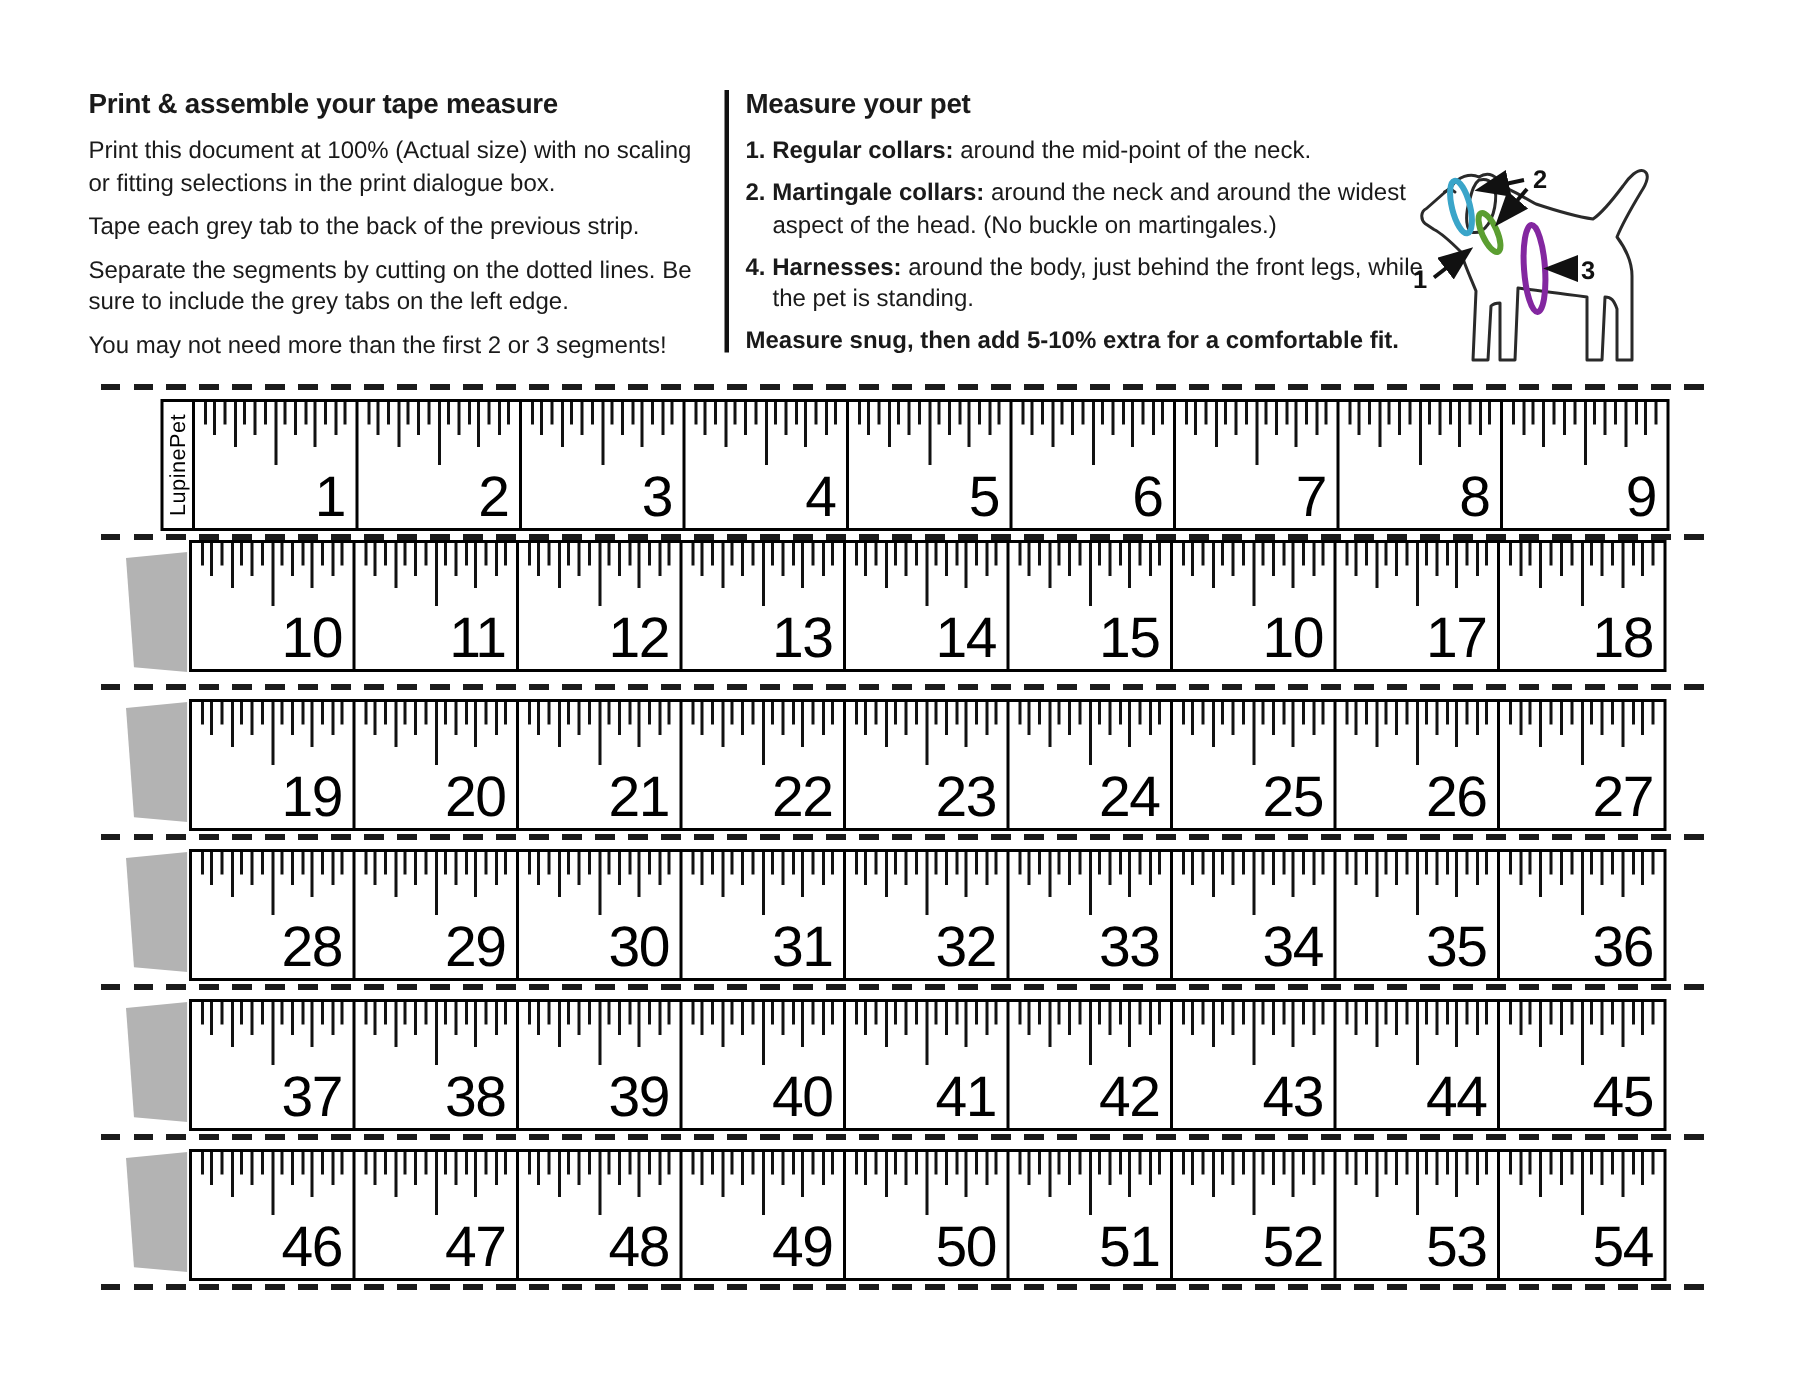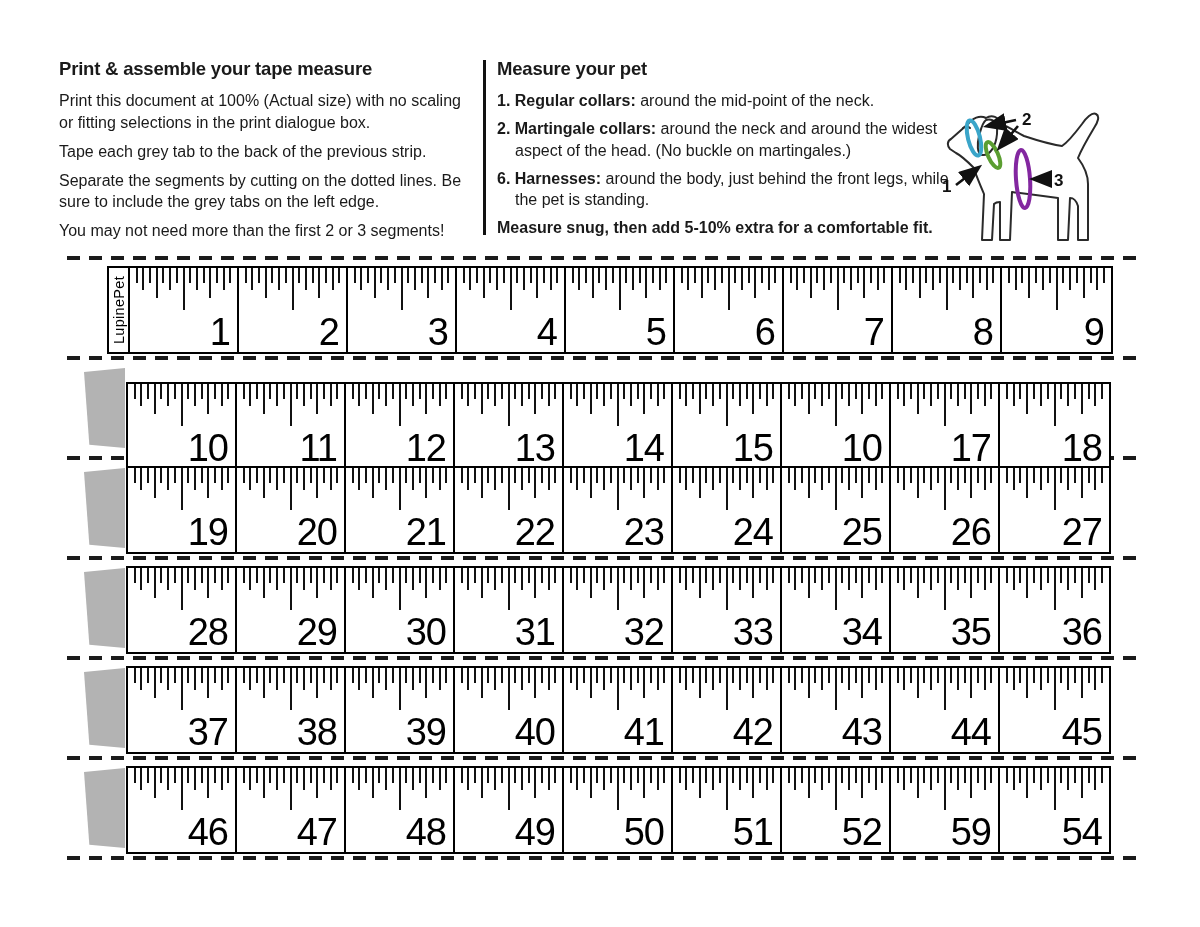--- a/index.html
+++ b/index.html
@@ -47,21 +47,21 @@
   <p>Separate the segments by cutting on the dotted lines. Be sure to include the grey tabs on the left edge.</p>
   <p>You may not need more than the first 2 or 3 segments!</p>
 </div>
 
 <div class="divider"></div>
 
 <div class="col col-right">
   <h1>Measure your pet</h1>
   <p class="item"><b>1. Regular collars:</b><span> around the mid-point of the neck.</span></p>
   <p class="item"><b>2. Martingale collars:</b><span> around the neck and around the widest aspect of the head. (No buckle on martingales.)</span></p>
-  <p class="item"><b>6. Harnesses:</b><span> around the body, just behind the front legs, while the pet is standing.</span></p>
+  <p class="item"><b>4. Harnesses:</b><span> around the body, just behind the front legs, while the pet is standing.</span></p>
   <p class="rc-footer">Measure snug, then add 5-10% extra for a comfortable fit.</p>
 </div>
 
 <div class="dog-wrap">
   <svg viewBox="0 0 178 152">
     <defs>
       <marker id="ah" markerWidth="9" markerHeight="8" refX="7" refY="3.5" orient="auto">
         <path d="M0,0 L9,3.5 L0,7 Z" fill="#111"></path>
       </marker>
     </defs>
@@ -263,21 +263,21 @@
         <div class="tick t8" style="left: 62.5%;"></div>
         <div class="tick t16" style="left: 68.75%;"></div>
         <div class="tick t4" style="left: 75%;"></div>
         <div class="tick t16" style="left: 81.25%;"></div>
         <div class="tick t8" style="left: 87.5%;"></div>
         <div class="tick t16" style="left: 93.75%;"></div>
         <div class="num">9</div>
       </div>
     </div>
     <div class="tab" style="top: 368px; left: 84px; background: rgb(179, 179, 179);"></div>
-    <div class="strip" style="top: 382px; left: 126px;">
+    <div class="strip" style="top: 360px; left: 126px;">
       <div class="cell">
         <div class="tick t16" style="left: 6.25%;"></div>
         <div class="tick t8" style="left: 12.5%;"></div>
         <div class="tick t16" style="left: 18.75%;"></div>
         <div class="tick t4" style="left: 25%;"></div>
         <div class="tick t16" style="left: 31.25%;"></div>
         <div class="tick t8" style="left: 37.5%;"></div>
         <div class="tick t16" style="left: 43.75%;"></div>
         <div class="tick t2" style="left: 50%;"></div>
         <div class="tick t16" style="left: 56.25%;"></div>
@@ -1066,21 +1066,21 @@
         <div class="tick t8" style="left: 37.5%;"></div>
         <div class="tick t16" style="left: 43.75%;"></div>
         <div class="tick t2" style="left: 50%;"></div>
         <div class="tick t16" style="left: 56.25%;"></div>
         <div class="tick t8" style="left: 62.5%;"></div>
         <div class="tick t16" style="left: 68.75%;"></div>
         <div class="tick t4" style="left: 75%;"></div>
         <div class="tick t16" style="left: 81.25%;"></div>
         <div class="tick t8" style="left: 87.5%;"></div>
         <div class="tick t16" style="left: 93.75%;"></div>
-        <div class="num">59</div>
+        <div class="num">53</div>
       </div>
       <div class="cell">
         <div class="tick t16" style="left: 6.25%;"></div>
         <div class="tick t8" style="left: 12.5%;"></div>
         <div class="tick t16" style="left: 18.75%;"></div>
         <div class="tick t4" style="left: 25%;"></div>
         <div class="tick t16" style="left: 31.25%;"></div>
         <div class="tick t8" style="left: 37.5%;"></div>
         <div class="tick t16" style="left: 43.75%;"></div>
         <div class="tick t2" style="left: 50%;"></div>

